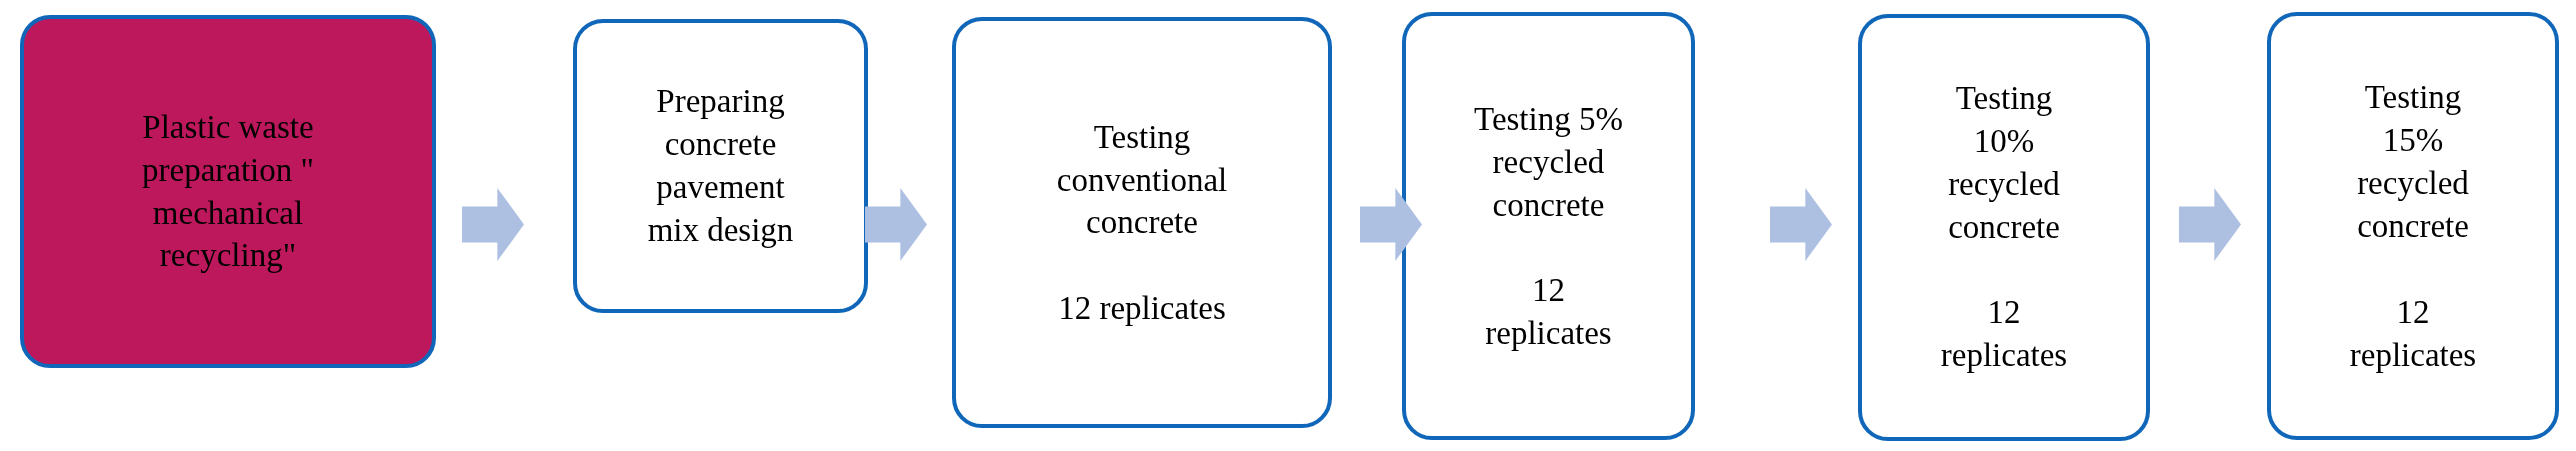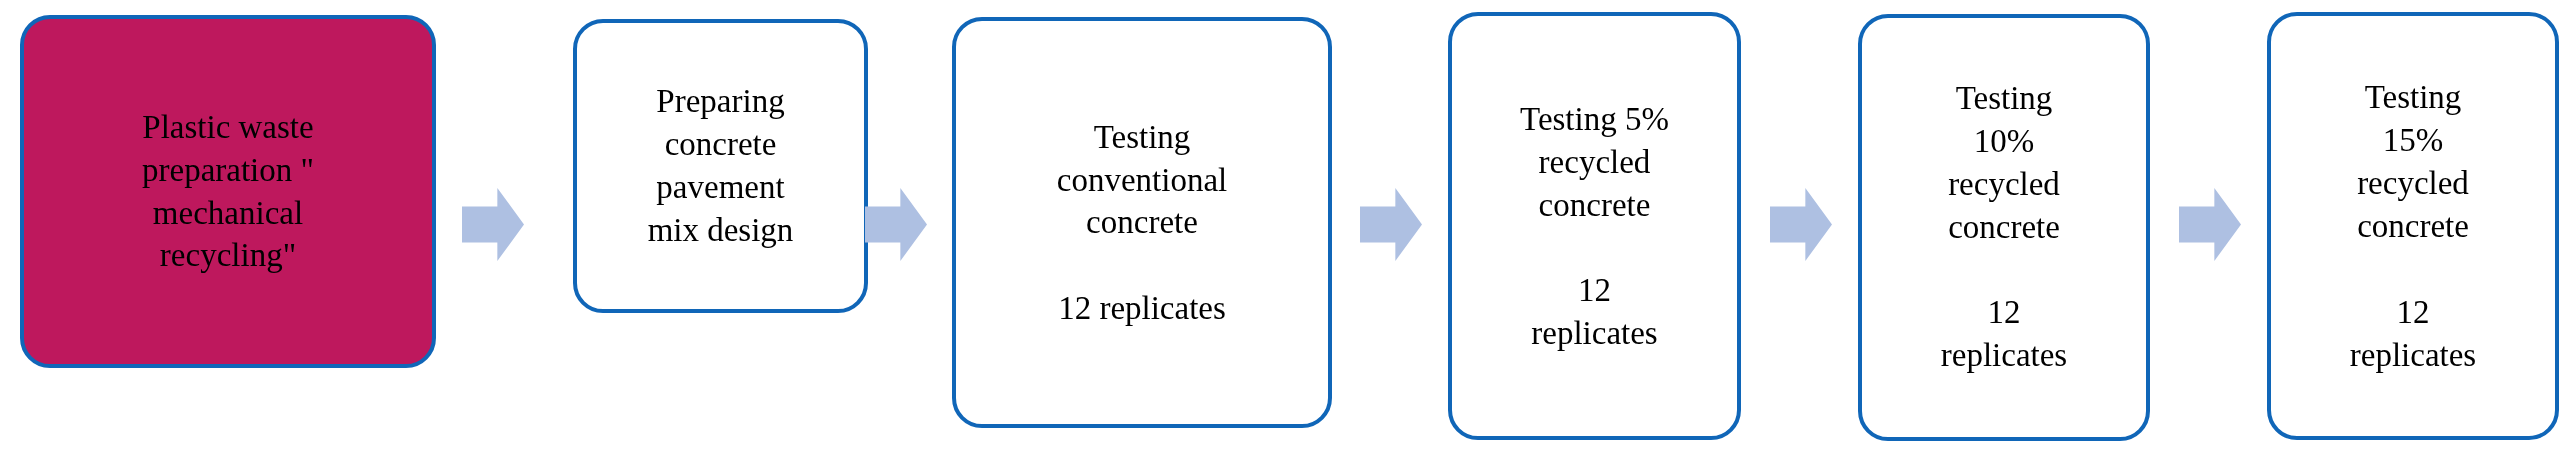--- a/index.html
+++ b/index.html
@@ -65,21 +65,21 @@
 pavement
 mix design</div>
     </div>
     <div class="node" style="left: 952px; top: 17.4px; width: 380px; height: 411px; border-color: rgb(16, 102, 184); background: rgb(255, 255, 255);">
       <div class="node-text" style="font-size: 33px; color: rgb(0, 0, 0);">Testing
 conventional
 concrete
 
 12 replicates</div>
     </div>
-    <div class="node" style="left: 1448px; top: 12.4px; width: 293px; height: 428px; border-color: rgb(16, 102, 184); background: rgb(255, 255, 255);">
+    <div class="node" style="left: 1402px; top: 12.4px; width: 293px; height: 428px; border-color: rgb(16, 102, 184); background: rgb(255, 255, 255);">
       <div class="node-text" style="font-size: 33px; color: rgb(0, 0, 0);">Testing 5%
 recycled
 concrete
 
 12
 replicates</div>
     </div>
     <div class="node" style="left: 1858px; top: 13.6px; width: 292px; height: 427px; border-color: rgb(16, 102, 184); background: rgb(255, 255, 255);">
       <div class="node-text" style="font-size: 33px; color: rgb(0, 0, 0);">Testing
 10%

